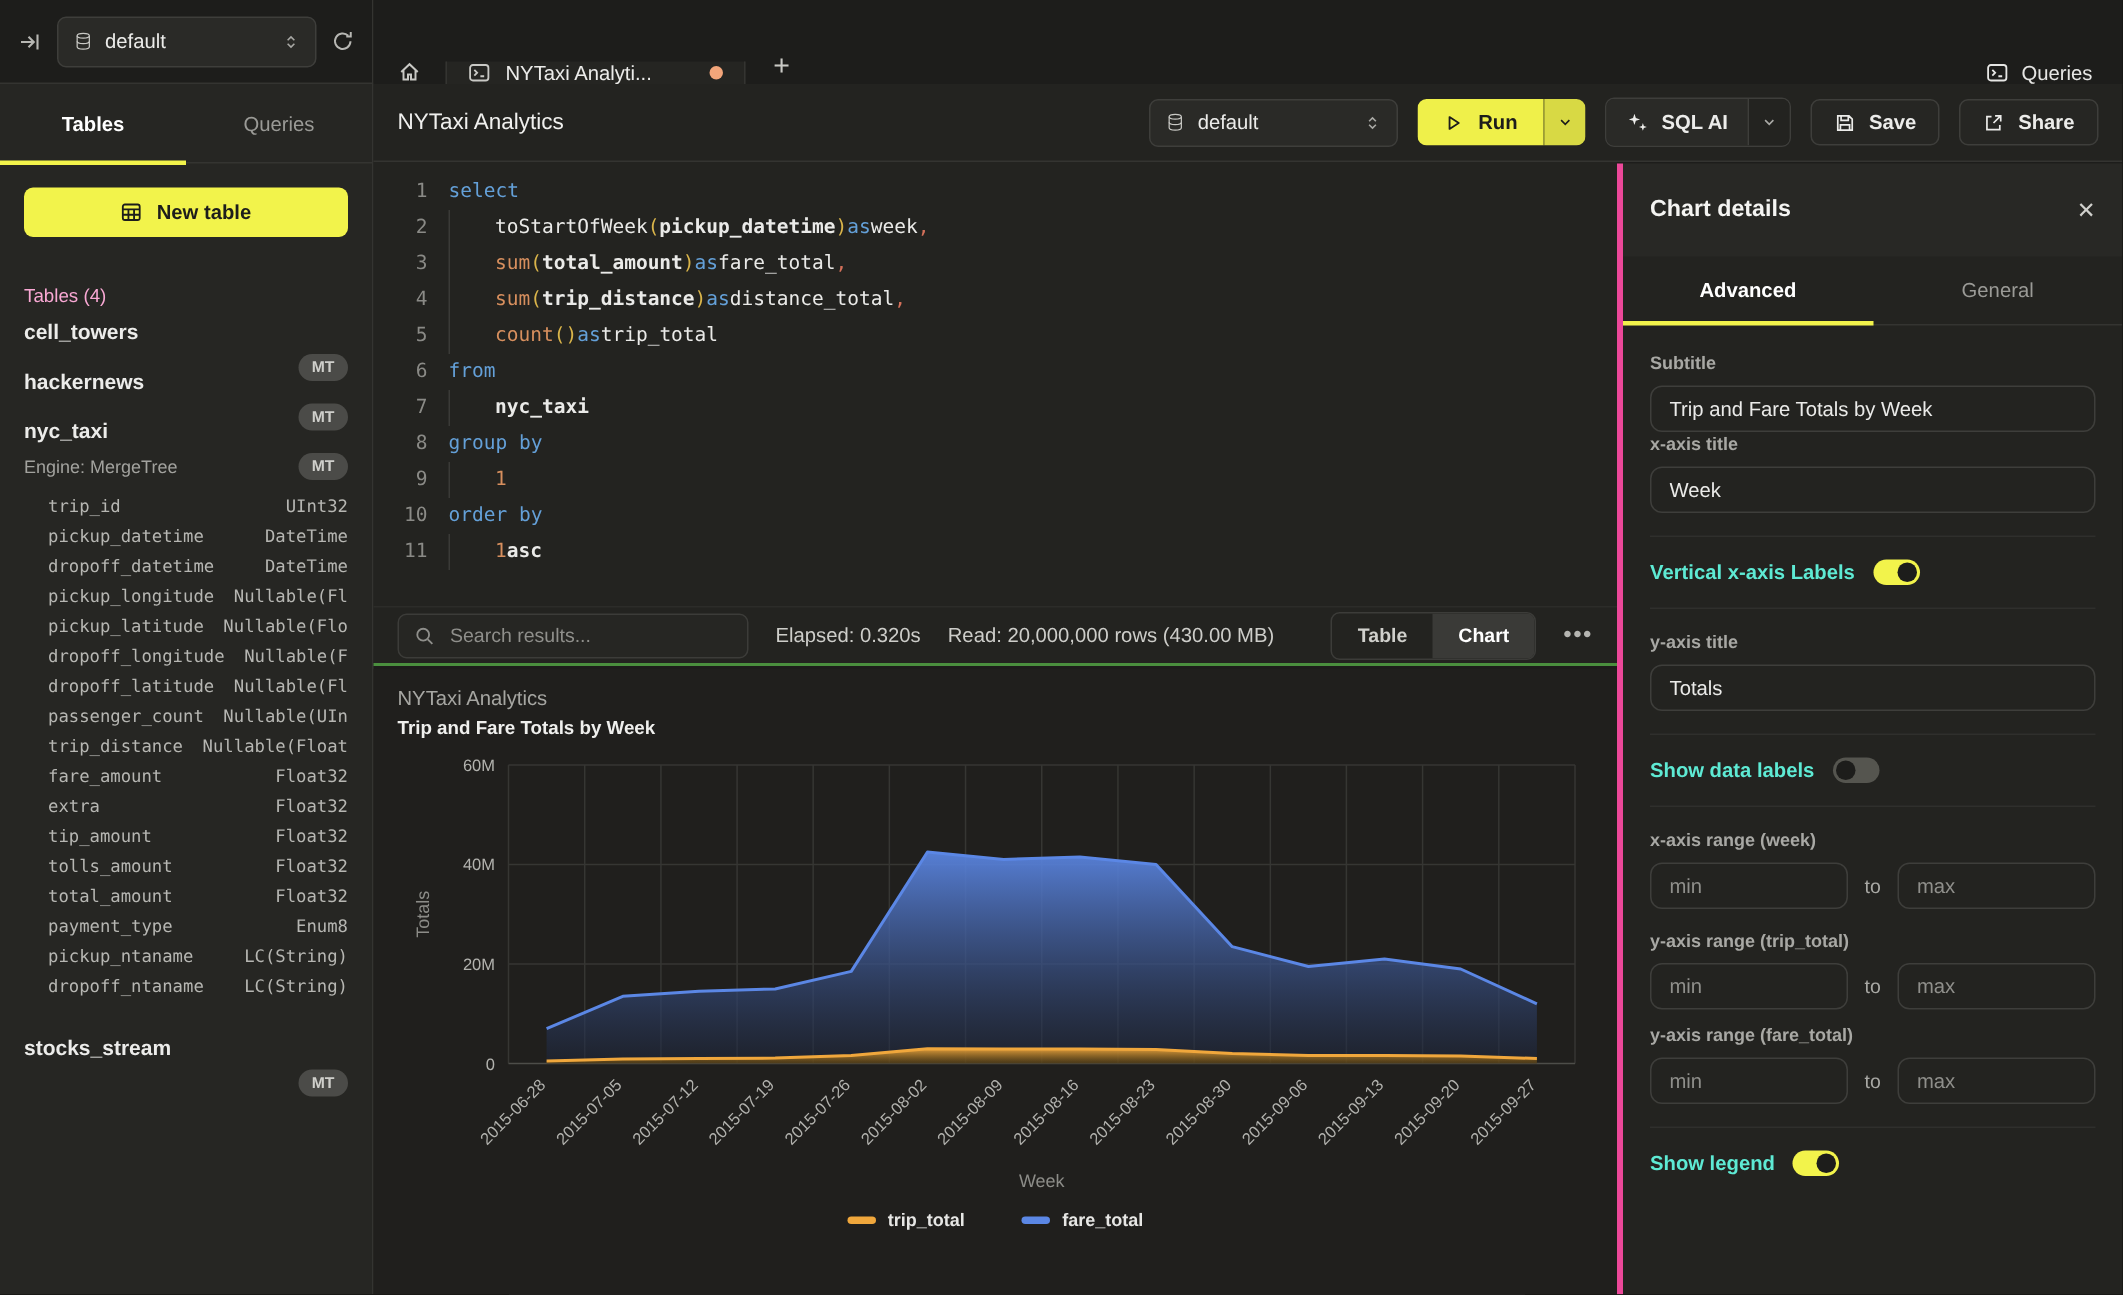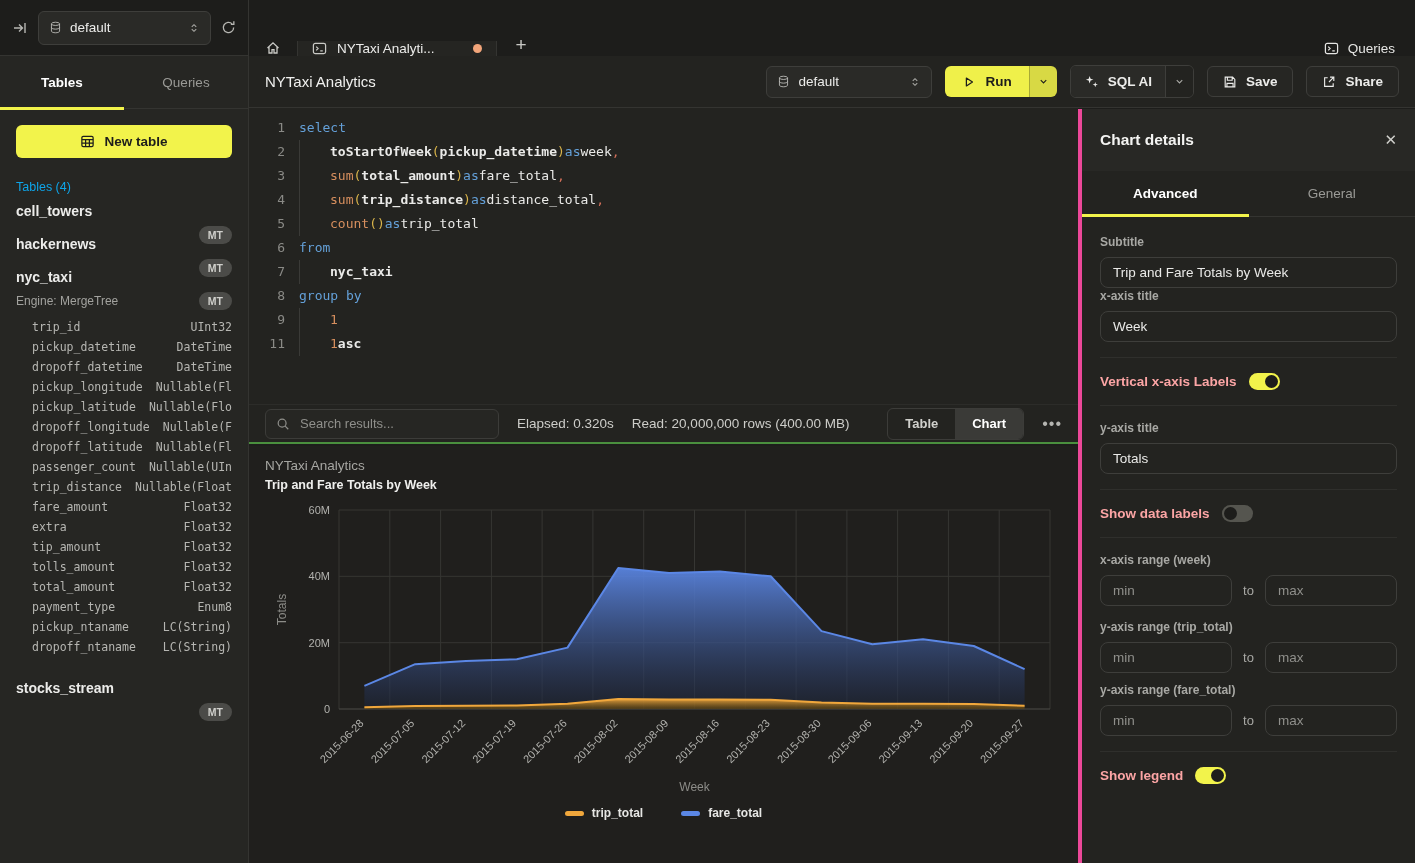--- a/index.html
+++ b/index.html
@@ -36,21 +36,21 @@
   .side-tab{flex:1;display:flex;align-items:center;justify-content:center;position:relative;color:#9a9a96;cursor:pointer;}
   .side-tab.active{color:#ffffff;font-weight:700;}
   .side-tab.active::after{content:"";position:absolute;left:0;right:0;bottom:-2px;height:3px;background:#f2f34b;}
   .side-body{padding:16px;box-sizing:border-box;}
   .new-table-btn{height:33px;background:#f2f34b;border-radius:6px;color:#1d1d1b;display:flex;align-items:center;
     justify-content:center;gap:9px;font-weight:600;cursor:pointer;}
   .search-box{margin-top:16px;height:32px;border:1px solid #3c3c39;border-radius:6px;background:#2b2b28;
     display:flex;align-items:center;gap:8px;padding:0 10px;box-sizing:border-box;color:#8f8f8b;}
   .search-box input{flex:1;background:transparent;border:none;color:#e8e8e6;font-size:13.5px;}
   .search-box input::placeholder{color:#8f8f8b;}
-  .section-label{margin-top:22px;font-size:12.5px;color:#0ea5e9;}
+  .section-label{margin-top:32px;font-size:12.5px;color:#f9a8d4;}
   .table-row{display:flex;align-items:center;justify-content:space-between;height:33px;cursor:pointer;}
   .table-row .t-name{font-size:14px;color:#ececea;font-weight:600;}
   .badge{background:#4b4b48;color:#cfcfcb;font-size:10.5px;border-radius:10px;padding:3px 9px;font-weight:600;margin-top:48px;}
   .engine-line{font-size:12px;color:#a2a29e;margin:1px 0 9px;}
   .col-row{display:flex;justify-content:space-between;height:20px;align-items:center;padding-left:16px;
     font-family:"DejaVu Sans Mono",monospace;font-size:11.5px;color:#b6b6b2;}
   .cols-gap{height:14px;}
 
   
   .main-header{left:249px;top:56px;width:1166px;height:52px;background:#232320;border-bottom:1px solid #343431;
@@ -69,21 +69,21 @@
   .ghost-btn{height:31px;border:1px solid #3e3e3b;border-radius:6px;background:#262623;display:flex;align-items:center;
     gap:9px;padding:0 15px;color:#ececea;font-weight:600;cursor:pointer;box-sizing:border-box;}
 
   
   .editor{left:249px;top:108px;width:829px;height:296px;background:#232320;padding-top:8px;box-sizing:border-box;}
   .code-line{display:flex;height:24px;line-height:24px;font-family:"DejaVu Sans Mono",monospace;font-size:13px;}
   .ln{width:36px;text-align:right;color:#8a8a86;padding-right:14px;flex:none;}
   .indent{display:inline-block;width:31px;border-left:1px solid #3a3a37;box-sizing:border-box;}
   .tok-kw{color:#64a0d8;}
   .tok-fn{color:#d78f5e;}
-  .tok-fnw{color:#eaeae8;font-weight:bold;}
+  .tok-fnw{color:#eaeae8;font-weight:normal;}
   .tok-br{color:#d9b44a;}
   .tok-id{color:#eaeae8;}
   .tok-idb{color:#eaeae8;font-weight:bold;}
   .tok-num{color:#d78f5e;}
   .tok-cm{color:#d3705a;}
 
   
   .results-bar{left:249px;top:404px;width:829px;height:40px;background:#232320;border-top:1px solid #2c2c29;
     border-bottom:2px solid #4a8f3e;display:flex;align-items:center;gap:18px;padding:0 16px;box-sizing:border-box;}
   .results-search{width:234px;height:30px;border:1px solid #3c3c39;border-radius:6px;background:#262623;
@@ -121,21 +121,21 @@
   .panel-tab.active{color:#ffffff;font-weight:700;}
   .panel-tab.active::after{content:"";position:absolute;left:0;right:0;bottom:-1px;height:3px;background:#f2f34b;}
   .panel-body{padding:18px 18px 0;box-sizing:border-box;}
   .f-label{font-size:12px;font-weight:600;color:#a8a8a4;margin-bottom:8px;}
   .f-input{width:100%;height:31px;border:1px solid #3e3e3b;border-radius:8px;background:#232320;color:#eaeae8;
     font-size:13.5px;padding:0 12px;box-sizing:border-box;}
   .f-input::placeholder{color:#8f8f8b;}
   .f-group{margin-bottom:1px;}
   .divider{height:1px;background:#2f2f2c;margin:15px 0;}
   .toggle-row{display:flex;align-items:center;gap:12px;margin:3px 0;}
-  .toggle-row .t-label{font-size:13.5px;color:#fca5a5;font-weight:600;}
+  .toggle-row .t-label{font-size:13.5px;color:#5eead4;font-weight:600;}
   .toggle{width:31px;height:17px;border-radius:9px;position:relative;cursor:pointer;flex:none;}
   .toggle.on{background:#f2f34b;}
   .toggle.off{background:#55554f;}
   .toggle .knob{width:13px;height:13px;border-radius:50%;background:#1d1d1b;position:absolute;top:2px;}
   .toggle.on .knob{right:2px;}
   .toggle.off .knob{left:2px;}
   .range-row{display:flex;align-items:center;gap:11px;}
   .range-row .f-input{flex:1;min-width:0;}
   .to-lbl{color:#a8a8a4;font-size:13px;flex:none;}
 </style>
@@ -446,40 +446,44 @@
       <div class="code-line">
         <span class="ln">8</span>
         <span class="tok-kw">group by</span>
       </div>
       <div class="code-line">
         <span class="ln">9</span>
         <span class="indent"></span>
         <span class="tok-num">1</span>
       </div>
       <div class="code-line">
+        <span class="ln">10</span>
+        <span class="tok-kw">order by</span>
+      </div>
+      <div class="code-line">
         <span class="ln">11</span>
         <span class="indent"></span>
         <span class="tok-num">1</span>
         <span class="tok-pl"> </span>
         <span class="tok-idb">asc</span>
       </div>
     </div>
 
   <div class="abs results-bar">
     <div class="results-search">
       <span>
         <svg viewBox="0 0 16 16" width="14" height="14">
             <circle cx="7" cy="7" r="4.5" fill="none" stroke="currentColor" stroke-width="1.4"></circle>
             <path d="M10.5 10.5 14 14" stroke="currentColor" stroke-width="1.4"></path>
           </svg>
       </span>
       <input placeholder="Search results..." style="">
     </div>
     <span class="stat">Elapsed: 0.320s</span>
-    <span class="stat">Read: 20,000,000 rows (400.00 MB)</span>
+    <span class="stat">Read: 20,000,000 rows (430.00 MB)</span>
     <div class="seg">
       <div class="seg-btn">Table</div>
       <div class="seg-btn active">Chart</div>
     </div>
     <span class="more-btn">•••</span>
   </div>
 
   <div class="abs chart-section">
     <svg class="chart-svg" id="chart-svg" width="829" height="417" viewBox="0 0 829 417">
         <defs>

